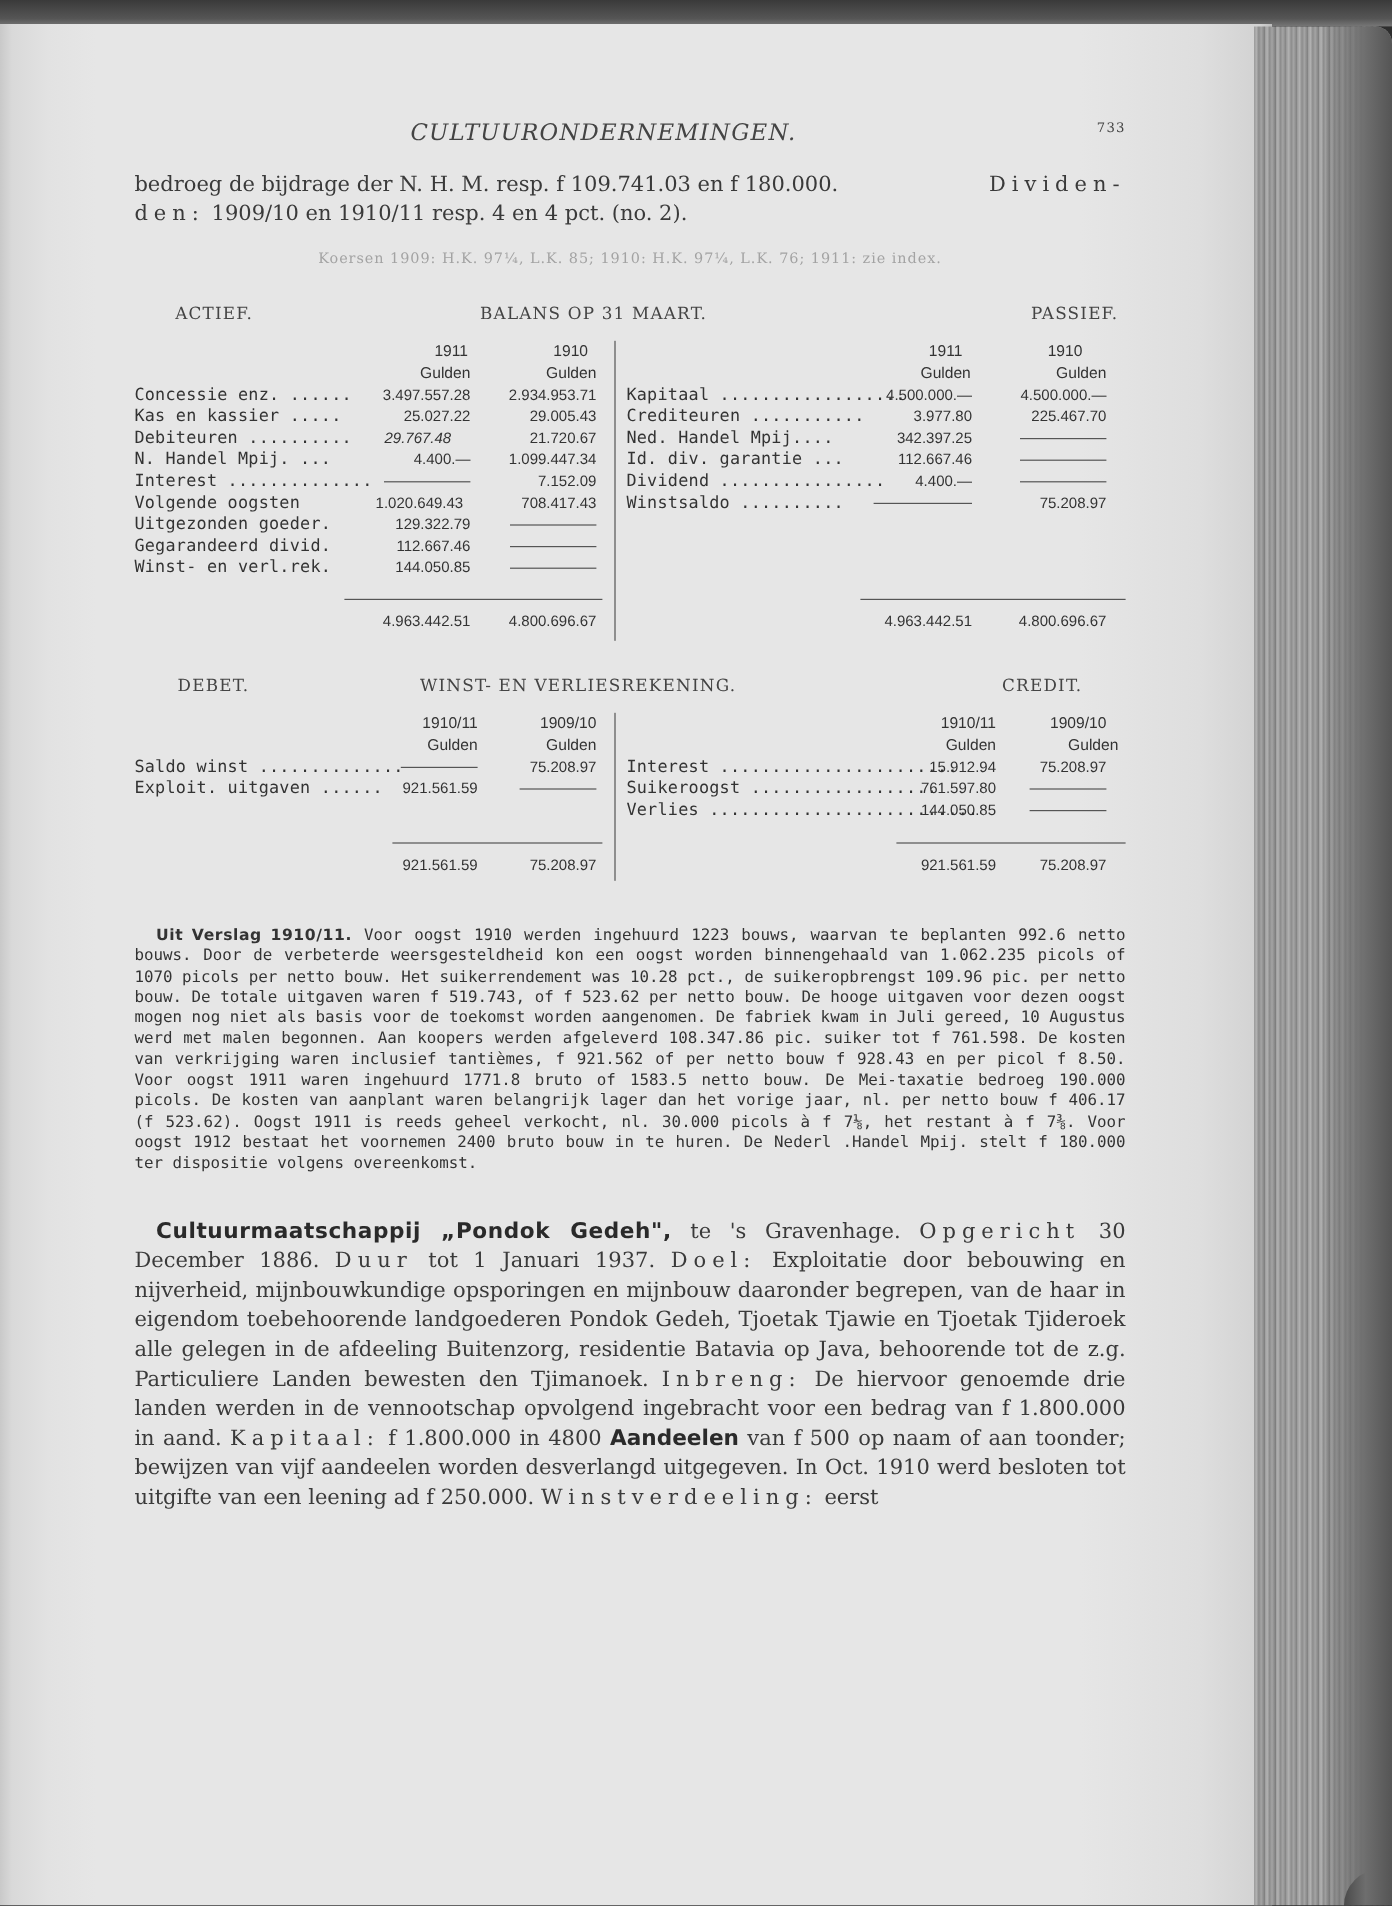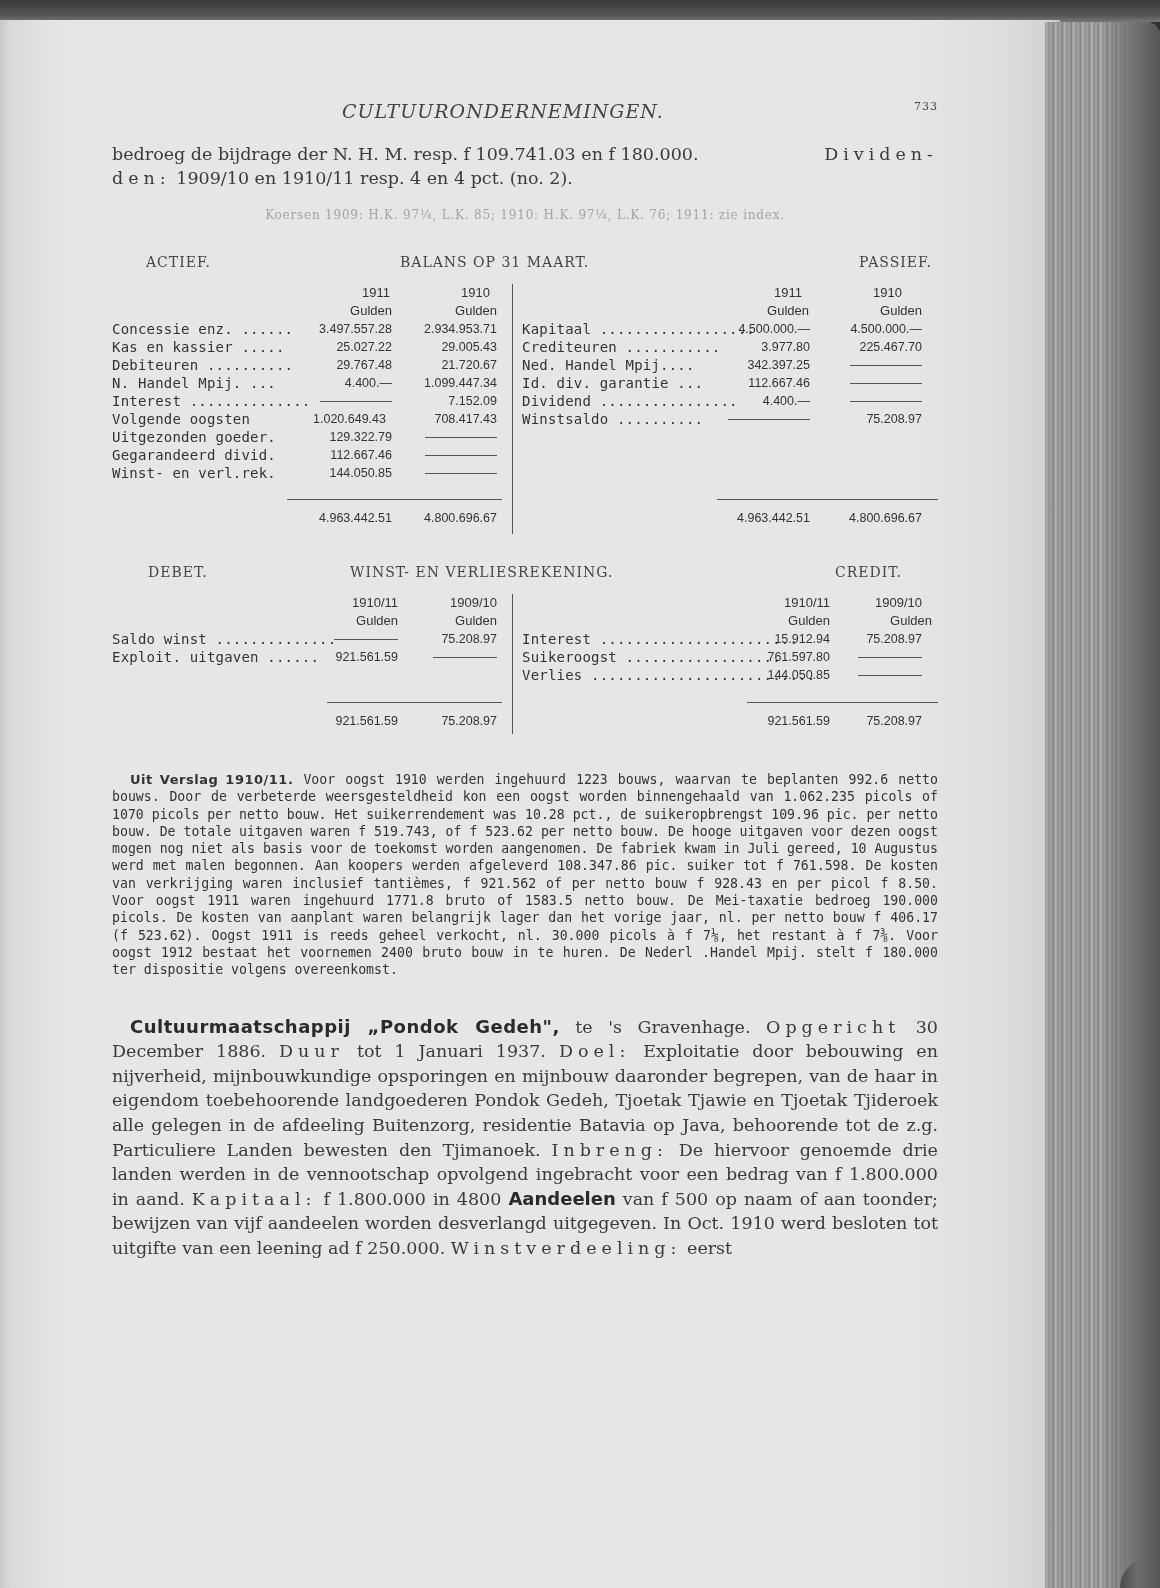--- a/index.html
+++ b/index.html
@@ -118,21 +118,21 @@
             <span class="v" style="left:180px; width:100px;">3.497.557.28</span>
             <span class="v" style="left:290px; width:95px;">2.934.953.71</span>
           </div>
         <div class="row">
             <span class="label">Kas en kassier .....</span>
             <span class="v" style="left:180px; width:100px;">25.027.22</span>
             <span class="v" style="left:290px; width:95px;">29.005.43</span>
           </div>
         <div class="row">
             <span class="label">Debiteuren ..........</span>
-            <span class="v" style="left:180px; width:100px;">29.767.48</span>
+            <span class="v" style="left:164px; width:100px;font-style:italic;">29.767.48</span>
             <span class="v" style="left:290px; width:95px;">21.720.67</span>
           </div>
         <div class="row">
             <span class="label">N. Handel Mpij. ...</span>
             <span class="v" style="left:180px; width:100px;">4.400.—</span>
             <span class="v" style="left:290px; width:95px;">1.099.447.34</span>
           </div>
         <div class="row">
             <span class="label">Interest ..............</span>
             <span class="v" style="left:190px; width:90px;"><span class="dash"></span></span>

